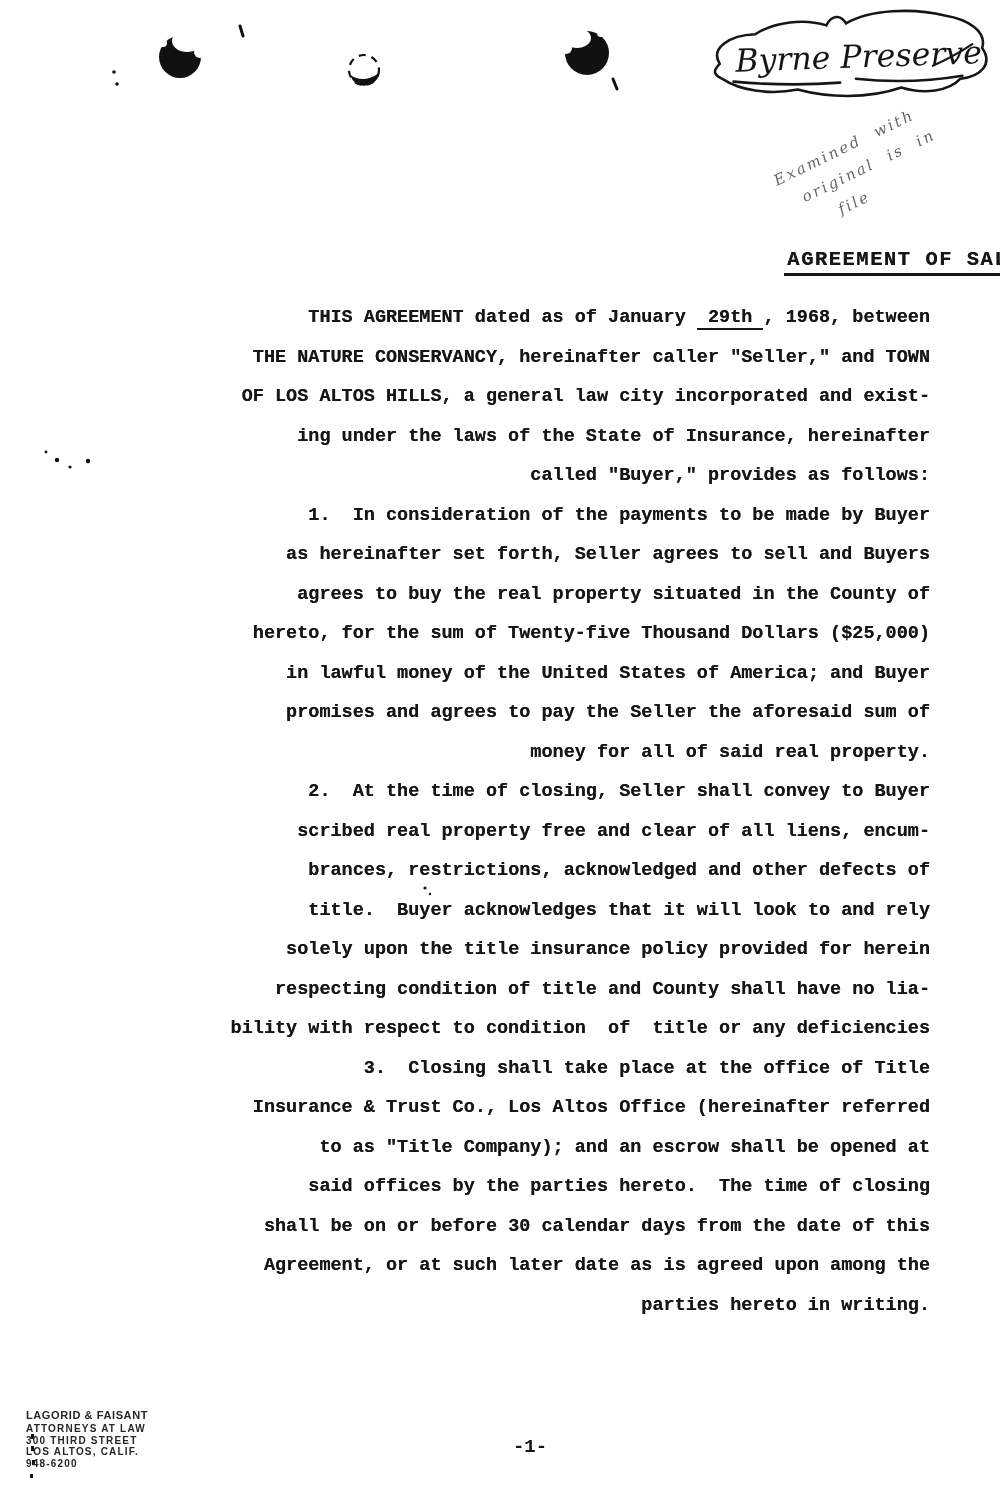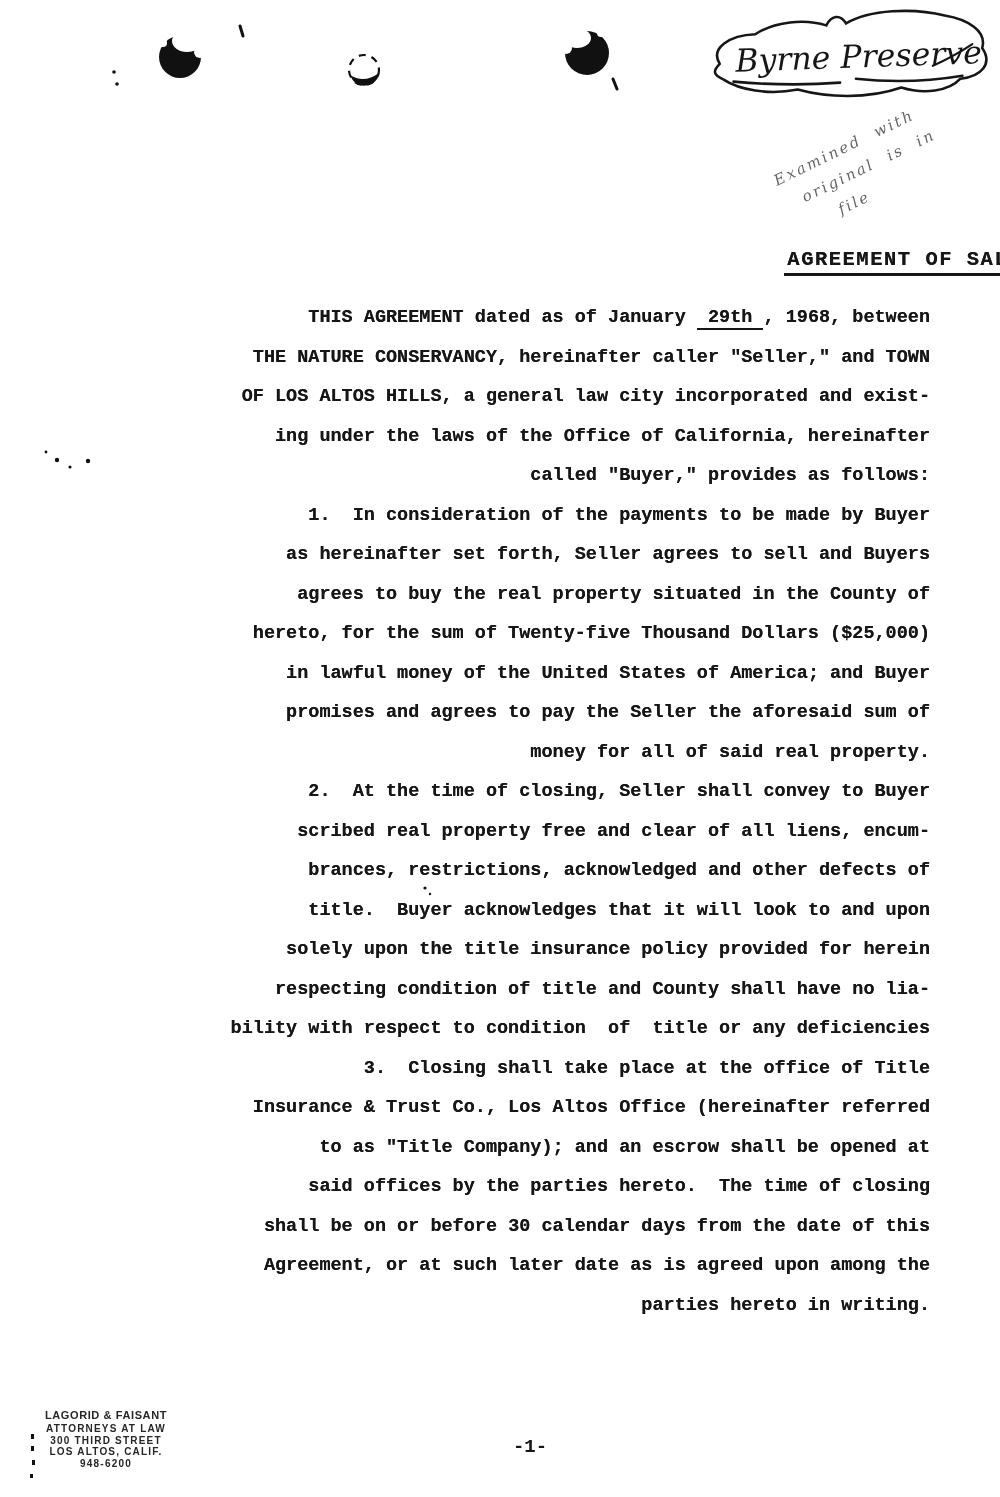--- a/index.html
+++ b/index.html
@@ -23,21 +23,21 @@
     font-family:"Liberation Mono", monospace; font-weight:bold; font-size:20.5px;
     letter-spacing:1.5px; border-bottom:3.5px solid #161616; padding:0 3px 2px 3px;
     text-shadow:0 0 0.5px rgba(10,10,10,.8);
   }
   
   .page-num{ position:absolute; top:1436px; left:0; right:0; text-align:center; }
   .page-num span{ display:inline-block; transform:translateX(30px);
     font-family:"Liberation Mono", monospace; font-weight:bold; font-size:19px; }
   
   .stamp{
-    position:absolute; left:26px; top:1408px; width:160px; text-align:center;
+    position:absolute; left:26px; top:1408px; width:160px; 
     font-family:"Liberation Sans", sans-serif; font-weight:bold; color:#262626;
   }
   .stamp .s-line{ font-size:10px; letter-spacing:1.2px; line-height:11.5px; }
   .stamp .s-line:first-child{ font-size:11px; letter-spacing:.6px; line-height:14px; margin-bottom:1px; }
   
   .byrne{ position:absolute; left:700px; top:4px; width:296px; height:100px; }
   
   .pencil-note{
     position:absolute; left:772px; top:128px; width:235px;
     transform:rotate(-26deg); transform-origin:40% 60%;
@@ -106,33 +106,33 @@
     </div>
 
   <div class="title-row">
     <span class="title-text">AGREEMENT OF SALE</span>
   </div>
 
   <div class="body-block" id="body-block">
       <div class="tline"><span>     THIS AGREEMENT dated as of January </span><span class="u29"> 29th </span><span>, 1968, between</span></div>
       <div class="tline"><span>THE NATURE CONSERVANCY, hereinafter caller "Seller," and TOWN</span></div>
       <div class="tline"><span>OF LOS ALTOS HILLS, a general law city incorporated and exist-</span></div>
-      <div class="tline"><span>ing under the laws of the Office of California, hereinafter</span></div>
+      <div class="tline"><span>ing under the laws of the State of Insurance, hereinafter</span></div>
       <div class="tline"><span>called "Buyer," provides as follows:</span></div>
       <div class="tline"><span>     1.  In consideration of the payments to be made by Buyer</span></div>
       <div class="tline"><span>as hereinafter set forth, Seller agrees to sell and Buyers</span></div>
       <div class="tline"><span>agrees to buy the real property situated in the County of</span></div>
       <div class="tline"><span>hereto, for the sum of Twenty-five Thousand Dollars ($25,000)</span></div>
       <div class="tline"><span>in lawful money of the United States of America; and Buyer</span></div>
       <div class="tline"><span>promises and agrees to pay the Seller the aforesaid sum of</span></div>
       <div class="tline"><span>money for all of said real property.</span></div>
       <div class="tline"><span>     2.  At the time of closing, Seller shall convey to Buyer</span></div>
       <div class="tline"><span>scribed real property free and clear of all liens, encum-</span></div>
       <div class="tline"><span>brances, restrictions, acknowledged and other defects of</span></div>
-      <div class="tline"><span>title.  Buyer acknowledges that it will look to and upon</span></div>
+      <div class="tline"><span>title.  Buyer acknowledges that it will look to and rely</span></div>
       <div class="tline"><span>solely upon the title insurance policy provided for herein</span></div>
       <div class="tline"><span>respecting condition of title and County shall have no lia-</span></div>
       <div class="tline"><span>bility with respect to condition  of  title or any deficiencies</span></div>
       <div class="tline"><span>     3.  Closing shall take place at the office of Title</span></div>
       <div class="tline"><span>Insurance &amp; Trust Co., Los Altos Office (hereinafter referred</span></div>
       <div class="tline"><span>to as "Title Company); and an escrow shall be opened at</span></div>
       <div class="tline"><span>said offices by the parties hereto.  The time of closing</span></div>
       <div class="tline"><span>shall be on or before 30 calendar days from the date of this</span></div>
       <div class="tline"><span>Agreement, or at such later date as is agreed upon among the</span></div>
       <div class="tline"><span>parties hereto in writing.</span></div>

